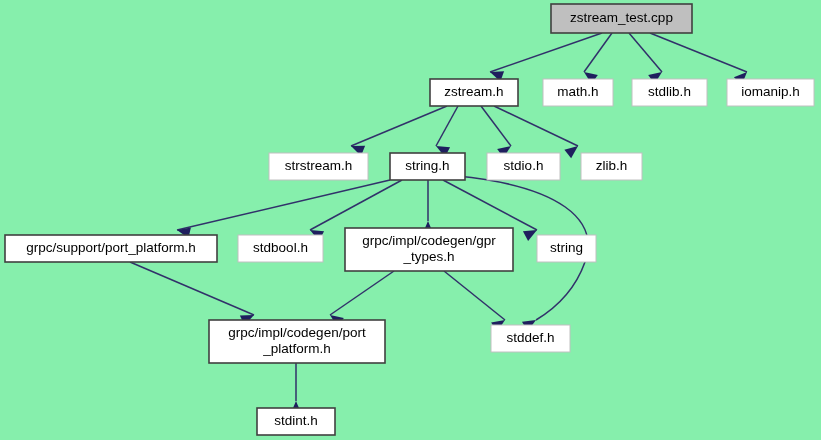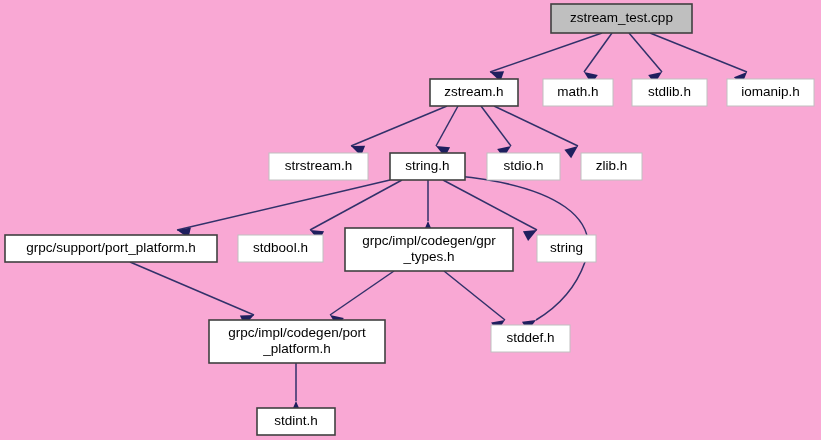--- a/index.html
+++ b/index.html
@@ -4,21 +4,21 @@
 <style>
   html, body {
     margin: 0;
     padding: 0;
     background: #ffffff;
   }
   #graph-root {
     position: relative;
     width: 821px;
     height: 440px;
-    background: #f9a8d4;
+    background: #86efac;
     font-family: "Liberation Sans", sans-serif;
     overflow: hidden;
   }
   svg#depgraph {
     display: block;
     width: 821px;
     height: 440px;
   }
   .node-box {
     stroke-width: 1;

